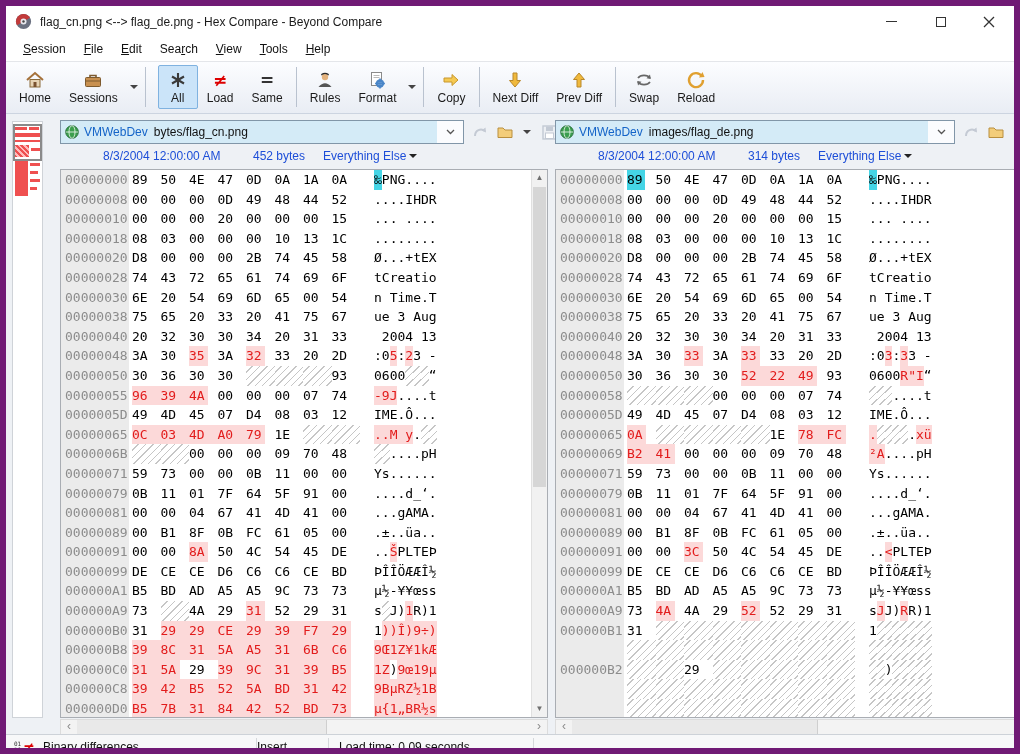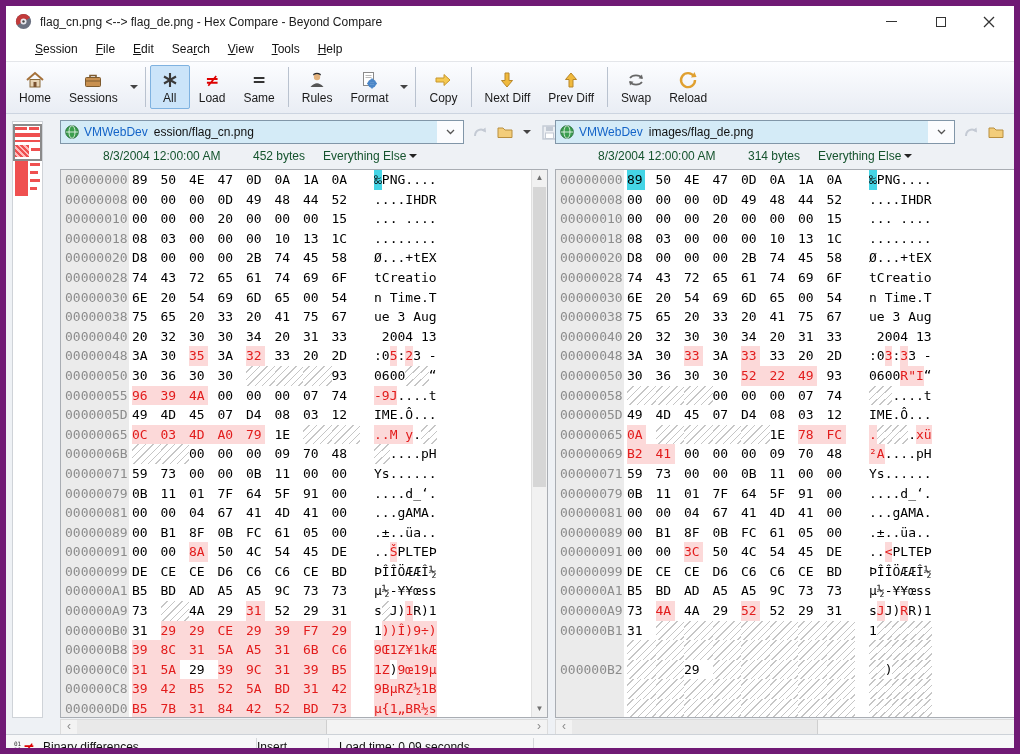--- a/index.html
+++ b/index.html
@@ -8,29 +8,29 @@
           font-family:"Liberation Sans",sans-serif;overflow:hidden;}
   
   .titlebar{position:absolute;left:0;top:0;width:100%;height:31px;background:#ffffff;display:flex;align-items:center;}
   .bc-logo{width:17px;height:17px;margin:0 8px 0 9px;}
   .title-text{font-size:12px;color:#1a1a1a;}
   .wctrl{position:absolute;top:0;height:31px;width:46px;display:flex;align-items:center;justify-content:center;cursor:default;}
   .wctrl.min{right:100px}.wctrl.max{right:50px}.wctrl.close{right:2px}
   .glyph-min{width:11px;height:1px;background:#333;}
   .glyph-max{width:10px;height:10px;border:1.5px solid #333;}
   
-  .menubar{position:absolute;left:0;top:31px;width:100%;height:25px;background:#ffffff;display:flex;align-items:center;padding-left:20px;border-bottom:1px solid #e4e6ea;}
+  .menubar{position:absolute;left:0;top:31px;width:100%;height:25px;background:#ffffff;display:flex;align-items:center;padding-left:8px;border-bottom:1px solid #e4e6ea;}
   .mitem{font-size:12px;color:#111;padding:4px 9px;cursor:default;}
   .mitem u{text-decoration:underline;}
   
   .toolbar{position:absolute;left:0;top:56px;width:100%;height:52px;background:linear-gradient(#fcfdff,#e9edf4);
            border-bottom:1px solid #ccd4e0;display:flex;align-items:center;padding:2px 2px 4px 4px;}
   .tbtn{display:flex;flex-direction:column;align-items:center;justify-content:center;height:44px;padding:2px 8px;
         border:1px solid transparent;border-radius:2px;font-size:12px;color:#1a1a1a;cursor:default;min-width:40px;}
-  .tbtn.selected{background:#cbe4f9;border-color:#7fb2e0;}
+  .tbtn.selected{background:#cbe4f9;border-color:#7fb2e0;margin-left:8px;}
   .tbtn .ticon{height:21px;display:flex;align-items:flex-end;justify-content:center;margin-bottom:1px;}
   .tchar{font-size:17px;font-weight:bold;line-height:19px;font-family:"DejaVu Sans",sans-serif;}
   .tsep{width:1px;height:40px;background:#b9c2cf;margin:0 4px;}
   .darrow{width:0;height:0;border-left:4px solid transparent;border-right:4px solid transparent;border-top:4px solid #444;margin:0 3px;align-self:center;}
   
   .session{position:absolute;left:0;top:108px;width:100%;height:620px;background:#eef1f5;}
   .thumbstrip{position:absolute;left:6px;top:7px;width:31px;height:597px;background:#ffffff;border:1px solid #cfd3d8;}
   .tmark{position:absolute;background:#ef5050;}
   .tview{position:absolute;left:0px;top:2px;width:29px;height:37px;border:2px solid #8a8a8a;}
   .pane{position:absolute;top:5px;margin-left:12px;}
@@ -38,21 +38,21 @@
   .pane.p1{left:537px;width:481px;}
   .pathrow{display:flex;align-items:center;height:26px;}
   .combo{flex:0 0 auto;display:flex;align-items:center;height:24px;border:1px solid #8196a8;background:#d4ebf7;}
   .p0 .combo{width:404px}.p1 .combo{width:400px}
   .combo .globe{margin:0 5px 0 4px;}
   .combo .root{font-size:12px;color:#1464c8;margin-right:6px;}
   .combo .rest{font-size:12px;color:#111;}
   .combo .chev{margin-left:auto;width:26px;height:22px;background:#fbfcfe;display:flex;align-items:center;justify-content:center;}
   .pathtools{display:flex;align-items:center;margin-left:6px;gap:5px;}
   .pt{width:20px;height:20px;display:flex;align-items:center;justify-content:center;}
-  .inforow{height:22px;display:flex;align-items:center;font-size:12px;color:#14532d;padding-left:43px;}
+  .inforow{height:22px;display:flex;align-items:center;font-size:12px;color:#1d4ed8;padding-left:43px;}
   .inforow .fdate{width:150px;}
   .inforow .fsize{width:70px;}
   .filterdd{display:flex;align-items:center;cursor:default;}
   .filterdd .darrow{border-top-color:#222;}
   
   .hexwrap{position:relative;margin-top:2px;height:549px;border:1px solid #a9adb3;background:#ffffff;}
   .hexrows{position:absolute;left:0;top:0;bottom:0;right:16px;overflow:hidden;background:#fff;
            font-family:"DejaVu Sans Mono","Liberation Mono",monospace;font-size:13px;}
   .hexrow{display:flex;height:19.6px;line-height:19.6px;white-space:pre;}
   .addr{width:68px;flex:0 0 68px;background:#ebebeb;color:#8c8c8c;padding-left:4px;margin-right:3px;}
@@ -262,21 +262,21 @@
 
     <div class="pane p0">
       <div class="pathrow">
         <div class="combo">
           <svg class="globe" width="14" height="14" viewBox="0 0 14 14">
               <circle cx="7" cy="7" r="6.3" fill="#3b9e4e" stroke="#28703a"></circle>
               <ellipse cx="7" cy="7" rx="3" ry="6.3" fill="none" stroke="rgba(255,255,255,.75)"></ellipse>
               <line x1="0.7" y1="7" x2="13.3" y2="7" stroke="rgba(255,255,255,.75)"></line>
             </svg>
           <span class="root">VMWebDev</span>
-          <span class="rest">ession/flag_cn.png</span>
+          <span class="rest">bytes/flag_cn.png</span>
           <span class="chev">
               <svg width="9" height="6" viewBox="0 0 9 6">
                 <path d="M1 1 L4.5 4.5 L8 1" fill="none" stroke="#555" stroke-width="1.3"></path>
               </svg>
             </span>
         </div>
         <div class="pathtools">
           <span class="pt">
               <svg width="18" height="18" viewBox="0 0 18 18">
                 <path d="M4 13 C4 7, 10 5, 14 8" fill="none" stroke="#c4cad4" stroke-width="2"></path>

